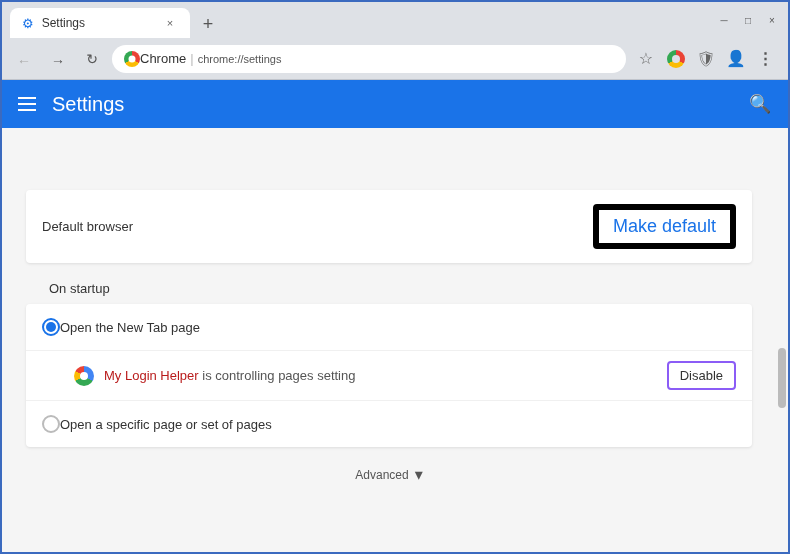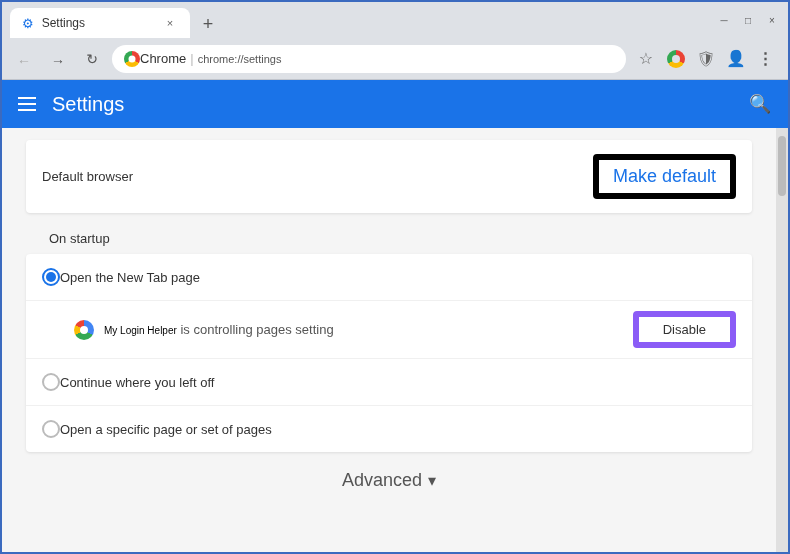--- a/index.html
+++ b/index.html
@@ -198,20 +198,21 @@
       cursor: pointer;
     }
 
     
     .content-area {
       flex: 1;
       background: #f5f5f5;
       display: flex;
       overflow: hidden;
       position: relative;
+      align-items: center;
     }
 
     .main-content {
       flex: 1;
       padding: 0 0 0 0;
       overflow-y: auto;
       position: relative;
     }
 
     
@@ -333,47 +334,47 @@
       border-bottom: 1px solid #f0f0f0;
     }
 
     .ext-text {
       font-size: 13px;
       color: #555;
       flex: 1;
     }
 
     .ext-link {
-      color: #000000;
+      color: #b91c1c;
       text-decoration: none;
-      font-size: 10px;
+      font-size: 13px;
     }
 
     .disable-btn {
-      border: 6px solid #8b5cf6;
+      border: 2px solid #8b5cf6;
       background: #fff;
       color: #333;
-      padding: 5px 24px;
+      padding: 5px 11px;
       border-radius: 4px;
       font-size: 13px;
       cursor: pointer;
     }
 
     
     .advanced-section {
       display: flex;
       align-items: center;
       justify-content: center;
       padding: 18px;
       gap: 6px;
       cursor: pointer;
     }
 
     .advanced-label {
-      font-size: 18px;
+      font-size: 12px;
       color: #555;
     }
 
     .chevron {
       font-size: 16px;
       color: #555;
     }
 
     
     .favicon-gear {
@@ -507,24 +508,20 @@
         </div>
 
         <div class="extension-row">
           <div class="ext-circle-icon"></div>
           <span class="ext-text">
             <a class="ext-link">My Login Helper</a><span> is controlling pages setting</span>
           </span>
           <button class="disable-btn">Disable</button>
         </div>
 
-        <div class="startup-option">
-          <div class="radio-btn"></div>
-          <span class="option-label">Continue where you left off</span>
-        </div>
 
         <div class="startup-option">
           <div class="radio-btn"></div>
           <span class="option-label">Open a specific page or set of pages</span>
         </div>
 
       </div>
 
       <div class="advanced-section">
         <span class="advanced-label">Advanced</span>

